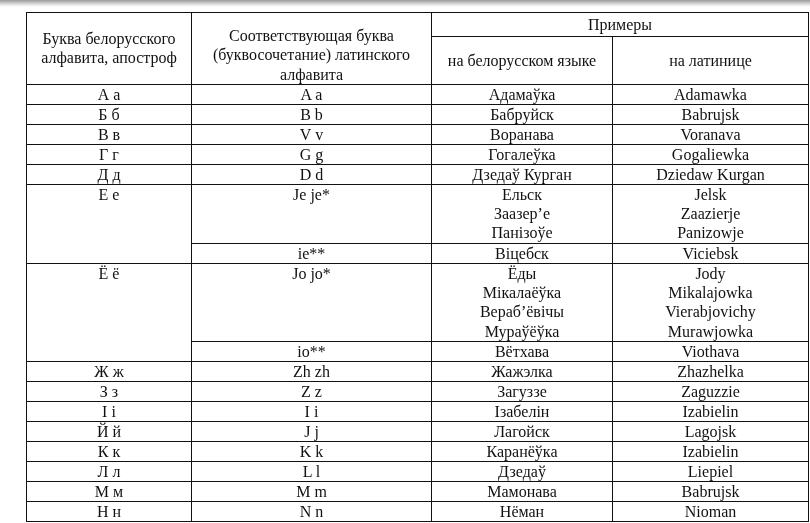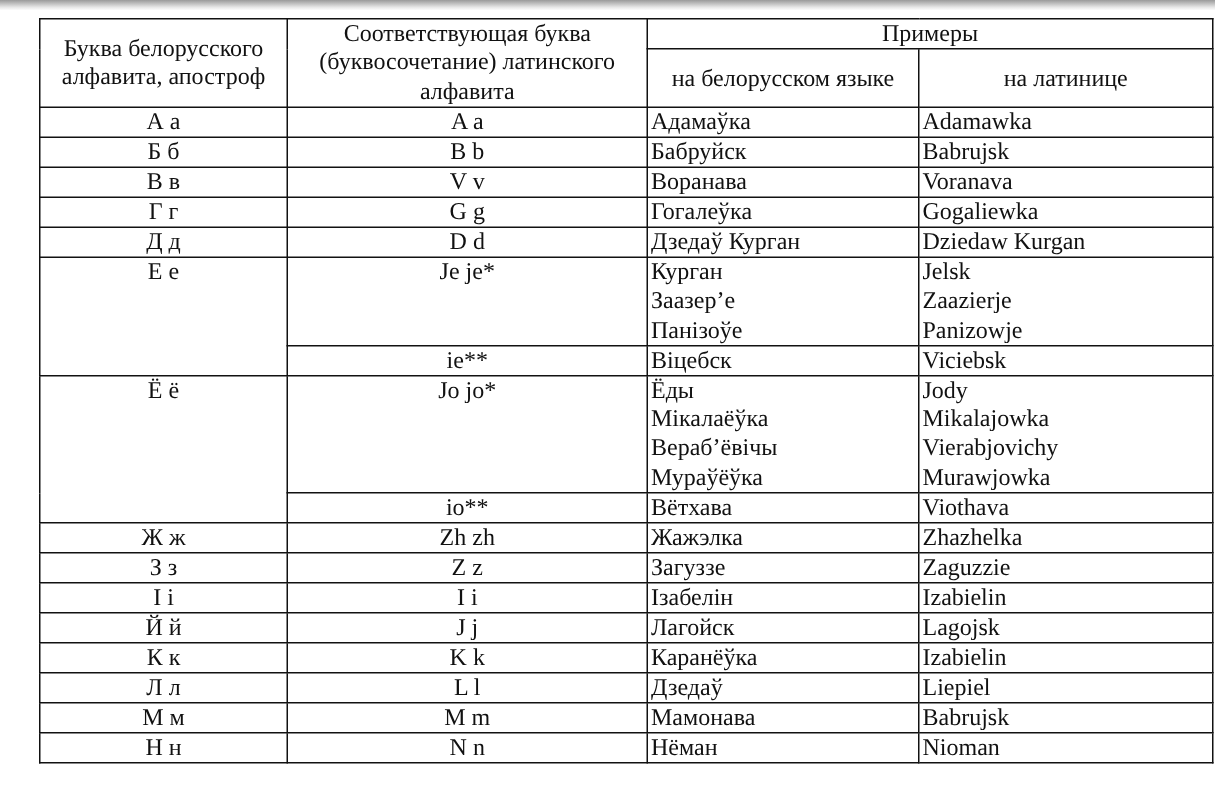--- a/index.html
+++ b/index.html
@@ -23,21 +23,21 @@
     line-height: 19px;
   }
   table.main td, table.main th {
     border: 1.2px solid #111;
     padding: 0 2px;
     vertical-align: top;
     font-weight: normal;
   }
   th { text-align: center; vertical-align: middle !important; }
   td.c { text-align: center; }
-  td.l { text-align: left; padding-left: 2px; }
+  td.l { text-align: center; padding-left: 2px; }
   .r { height: 20px; padding-left: 36px; }
   .line { display: block; height: 19.3px; }
 </style>
 </head>
 <body>
 
 <div class="topshade"></div>
 
 <table class="main">
   <colgroup>
@@ -45,21 +45,21 @@
     <col style="width:240px">
     <col style="width:181px">
     <col style="width:196px">
   </colgroup>
   <thead>
     <tr style="height:20px">
       <th rowspan="2">
         <span class="line">Буква белорусского</span>
         <span class="line">алфавита, апостроф</span>
       </th>
-      <th rowspan="2" style="vertical-align:top !important; padding-top:0;">
+      <th rowspan="2" style="vertical-align:top !important; padding-top:13px;">
         <span class="line">Соответствующая буква</span>
         <span class="line">(буквосочетание) латинского</span>
         <span class="line">алфавита</span>
       </th>
       <th colspan="2">Примеры</th>
     </tr>
     <tr style="height:39px">
       <th>на белорусском языке</th>
       <th>на латинице</th>
     </tr>
@@ -93,21 +93,21 @@
       <td class="c">Д д</td>
       <td class="c">D d</td>
       <td class="l">Дзедаў Курган</td>
       <td class="l">Dziedaw Kurgan</td>
     </tr>
 
     <tr>
       <td class="c" rowspan="2">Е е</td>
       <td class="c" style="height:57px">Je je*</td>
       <td class="l">
-        <span class="line">Курган</span>
+        <span class="line">Ельск</span>
         <span class="line">Заазер’е</span>
         <span class="line">Панізоўе</span>
       </td>
       <td class="l">
         <span class="line">Jelsk</span>
         <span class="line">Zaazierje</span>
         <span class="line">Panizowje</span>
       </td>
     </tr>
     <tr class="r">

